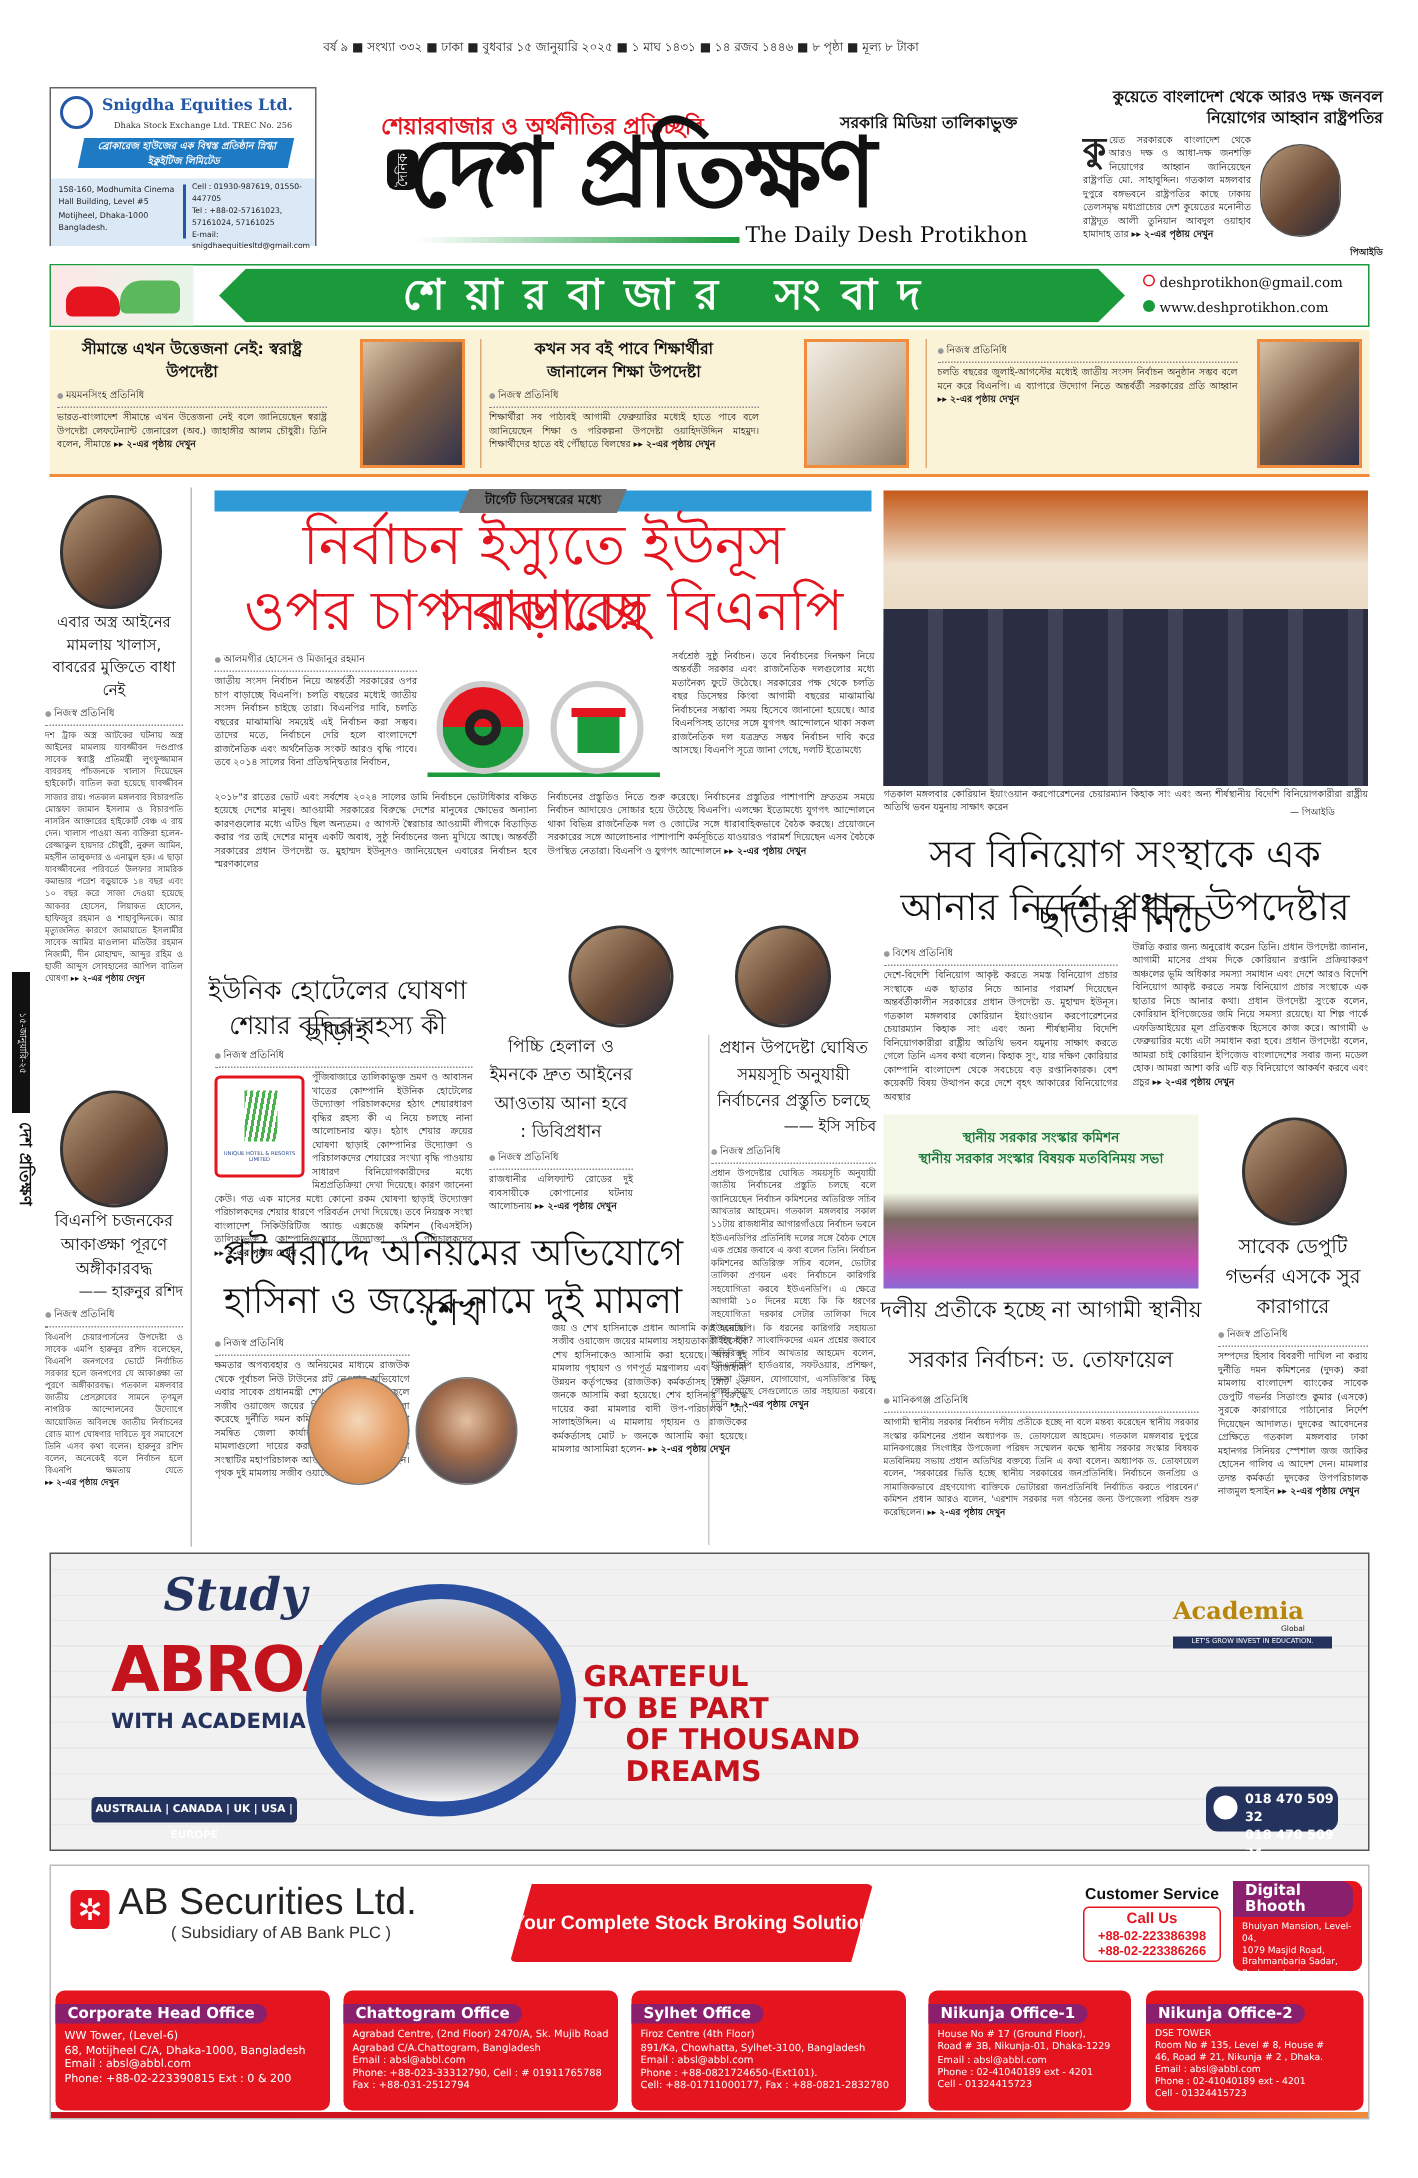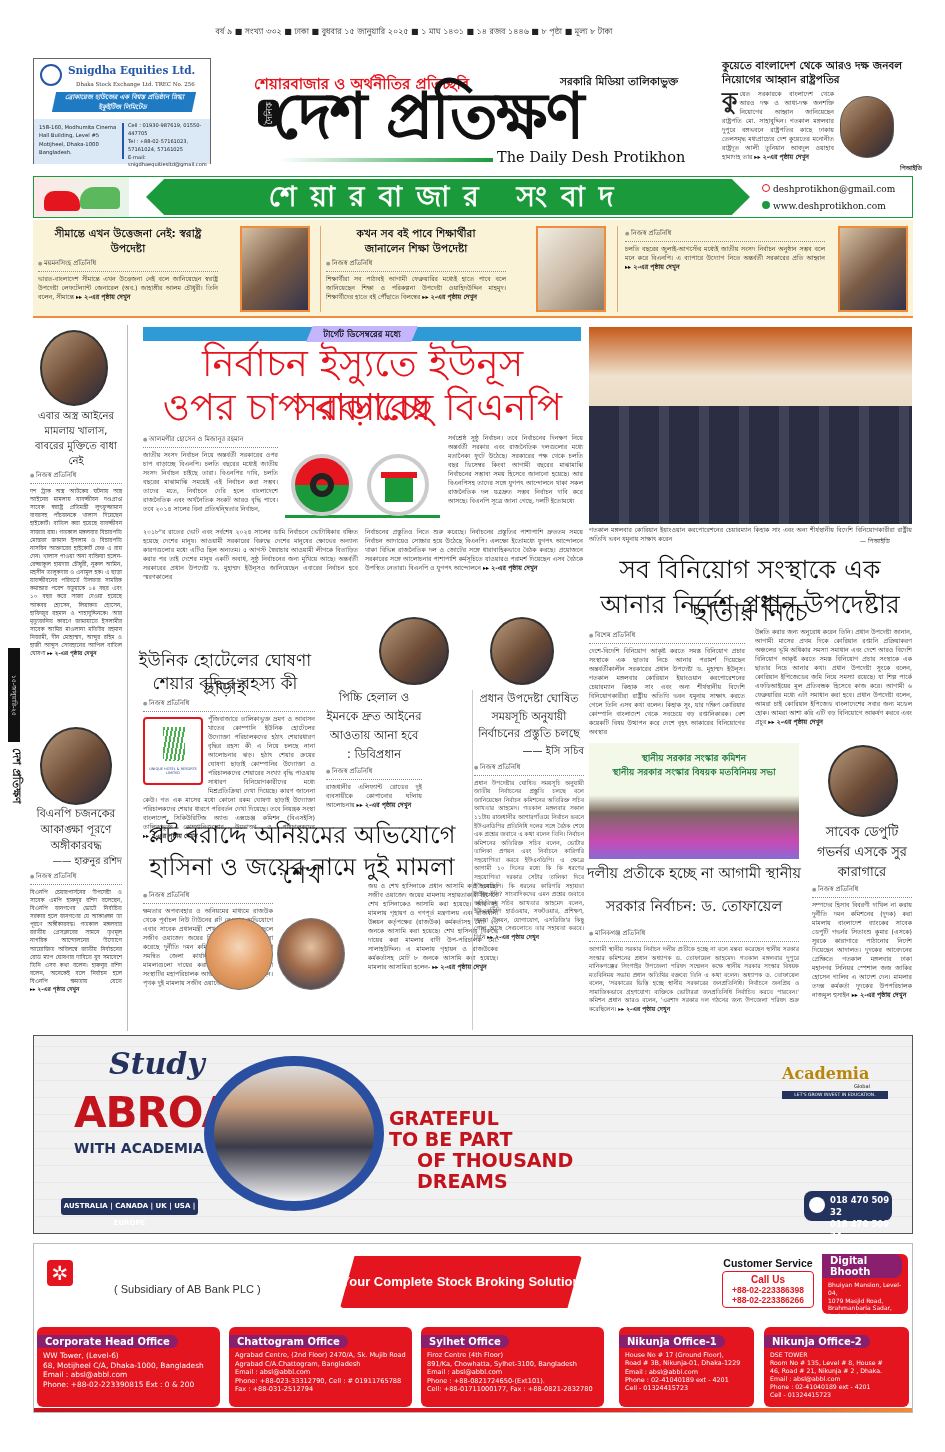--- a/index.html
+++ b/index.html
@@ -38,21 +38,21 @@
 </div>
 
 <div class="abs" style="left:254px;top:72px;font-size:15px;font-weight:bold;color:#e4151f">শেয়ারবাজার ও অর্থনীতির প্রতিচ্ছবি</div>
 <div class="abs" style="left:560px;top:74px;font-size:10.5px;font-weight:bold;color:#111">সরকারি মিডিয়া তালিকাভুক্ত</div>
 <div class="abs" style="left:258px;top:100px;font-size:9px;color:#fff;background:#111;padding:2px 3px;writing-mode:vertical-rl;transform:rotate(180deg);border-radius:6px">দৈনিক</div>
 <div class="abs" style="left:272px;top:84px;font-size:64px;font-weight:bold;color:#111;letter-spacing:-2px;line-height:1">দেশ প্রতিক্ষণ</div>
 <div class="abs" style="left:278px;top:158px;width:215px;height:4px;background:linear-gradient(90deg,#fff,#1a9a3a)"></div>
 <div class="abs" style="left:497px;top:149px;font-family:'DejaVu Serif',serif;font-size:14.5px;color:#111">The Daily Desh Protikhon</div>
 
 <div class="abs" style="left:722px;top:58px;width:200px;height:112px">
-  <div style="font-size:10.5px;font-weight:bold;text-align:left;line-height:1.35">কুয়েতে বাংলাদেশ থেকে আরও দক্ষ জনবল নিয়োগের আহ্বান রাষ্ট্রপতির</div>
+  <div style="font-size:10.5px;font-weight:bold;text-align:right;line-height:1.35">কুয়েতে বাংলাদেশ থেকে আরও দক্ষ জনবল নিয়োগের আহ্বান রাষ্ট্রপতির</div>
   <div style="display:flex;margin-top:4px">
     <div style="width:112px" class="small">
       <span style="float:left;font-size:22px;font-weight:bold;line-height:1;margin-right:2px">কু</span>
       <span>য়েত সরকারকে বাংলাদেশ থেকে আরও দক্ষ ও আধা-দক্ষ জনশক্তি নিয়োগের আহ্বান জানিয়েছেন রাষ্ট্রপতি মো. সাহাবুদ্দিন। গতকাল মঙ্গলবার দুপুরে বঙ্গভবনে রাষ্ট্রপতির কাছে ঢাকায় তেলসমৃদ্ধ মধ্যপ্রাচ্যের দেশ কুয়েতের মনোনীত রাষ্ট্রদূত আলী তুনিয়ান আবদুল ওয়াহাব হামাদাহ তার</span>
       <span class="more">২-এর পৃষ্ঠায় দেখুন</span>
     </div>
     <div class="photo" style="width:54px;height:62px;margin:6px 0 0 6px;border-radius:27px;border:1px solid #555"></div>
   </div>
   <div style="position:absolute;right:0;bottom:-4px;font-size:6px;font-weight:bold">পিআইডি</div>
 </div>
@@ -103,21 +103,21 @@
 <div class="abs photo" style="left:40px;top:727px;width:72px;height:78px"></div>
 <div class="abs" style="left:30px;top:806px;width:92px">
   <div class="hl" style="font-size:11px;line-height:1.45;font-weight:normal">বিএনপি চজনকের আকাঙ্ক্ষা পূরণে অঙ্গীকারবদ্ধ</div>
   <div style="text-align:right;font-size:9.5px">—— <span>হারুনুর রশিদ</span></div>
   <div class="byline">নিজস্ব প্রতিনিধি</div>
   <div class="small" style="font-size:5.6px"><span>বিএনপি চেয়ারপার্সনের উপদেষ্টা ও সাবেক এমপি হারুনুর রশিদ বলেছেন, বিএনপি জনগণের ভোটে নির্বাচিত সরকার হলে জনগণের যে আকাঙ্ক্ষা তা পূরণে অঙ্গীকারবদ্ধ। গতকাল মঙ্গলবার জাতীয় প্রেসক্লাবের সামনে তৃণমূল নাগরিক আন্দোলনের উদ্যোগে আয়োজিত অবিলম্বে জাতীয় নির্বাচনের রোড ম্যাপ ঘোষণার দাবিতে যুব সমাবেশে তিনি এসব কথা বলেন। হারুনুর রশিদ বলেন, অনেকেই বলে নির্বাচন হলে বিএনপি ক্ষমতায় যেতে</span> <span class="more">২-এর পৃষ্ঠায় দেখুন</span></div>
 </div>
 <div class="abs" style="left:127px;top:325px;width:1px;height:706px;background:#bbb"></div>
 
 <div class="abs" style="left:143px;top:327px;width:438px;height:14px;background:#2f9bd6"></div>
-<div class="abs" style="left:306px;top:326px;width:112px;height:16px;background:#c4b5fd;font-size:8.5px;font-weight:bold;text-align:center;line-height:16px;clip-path:polygon(6% 0,100% 0,94% 100%,0 100%)">টার্গেট ডিসেম্বরের মধ্যে</div>
+<div class="abs" style="left:306px;top:326px;width:112px;height:16px;background:#737373;font-size:8.5px;font-weight:bold;text-align:center;line-height:16px;clip-path:polygon(6% 0,100% 0,94% 100%,0 100%)">টার্গেট ডিসেম্বরের মধ্যে</div>
 <div class="abs hl" style="left:140px;top:342px;width:445px;font-size:37px;color:#e4151f;font-weight:normal;line-height:1.2">নির্বাচন ইস্যুতে ইউনূস সরকারের</div>
 <div class="abs hl" style="left:140px;top:386px;width:445px;font-size:37px;color:#e4151f;font-weight:normal;line-height:1.2">ওপর চাপ বাড়াচ্ছে বিএনপি</div>
 
 <div class="abs" style="left:143px;top:432px;width:440px;height:196px">
   <div class="byline" style="width:135px">আলমগীর হোসেন ও মিজানুর রহমান</div>
   <div class="small" style="width:135px">জাতীয় সংসদ নির্বাচন নিয়ে অন্তর্বর্তী সরকারের ওপর চাপ বাড়াচ্ছে বিএনপি। চলতি বছরের মধ্যেই জাতীয় সংসদ নির্বাচন চাইছে তারা। বিএনপির দাবি, চলতি বছরের মাঝামাঝি সময়েই এই নির্বাচন করা সম্ভব। তাদের মতে, নির্বাচনে দেরি হলে বাংলাদেশে রাজনৈতিক এবং অর্থনৈতিক সংকট আরও বৃদ্ধি পাবে। তবে ২০১৪ সালের বিনা প্রতিদ্বন্দ্বিতার নির্বাচন,</div>
   <div class="small" style="position:absolute;left:0;top:96px;width:215px">২০১৮"র রাতের ভোট এবং সর্বশেষ ২০২৪ সালের ডামি নির্বাচনে ভোটাধিকার বঞ্চিত হয়েছে দেশের মানুষ। আওয়ামী সরকারের বিরুদ্ধে দেশের মানুষের ক্ষোভের অন্যান্য কারণগুলোর মধ্যে এটিও ছিল অন্যতম। ৫ আগস্ট স্বৈরাচার আওয়ামী লীগকে বিতাড়িত করার পর তাই দেশের মানুষ একটি অবাধ, সুষ্ঠু নির্বাচনের জন্য মুখিয়ে আছে। অন্তর্বর্তী সরকারের প্রধান উপদেষ্টা ড. মুহাম্মদ ইউনূসও জানিয়েছেন এবারের নির্বাচন হবে স্মরণকালের</div>
   <div class="small" style="position:absolute;left:305px;top:2px;width:135px">সর্বশ্রেষ্ঠ সুষ্ঠু নির্বাচন। তবে নির্বাচনের দিনক্ষণ নিয়ে অন্তর্বর্তী সরকার এবং রাজনৈতিক দলগুলোর মধ্যে মতানৈক্য ফুটে উঠেছে। সরকারের পক্ষ থেকে চলতি বছর ডিসেম্বর কিংবা আগামী বছরের মাঝামাঝি নির্বাচনের সম্ভাব্য সময় হিসেবে জানানো হয়েছে। আর বিএনপিসহ তাদের সঙ্গে যুগপৎ আন্দোলনে থাকা সকল রাজনৈতিক দল যত্রদ্রুত সম্ভব নির্বাচন দাবি করে আসছে। বিএনপি সূত্রে জানা গেছে, দলটি ইতোমধ্যে</div>
   <div class="small" style="position:absolute;left:222px;top:96px;width:218px"><span>নির্বাচনের প্রস্তুতিও নিতে শুরু করেছে। নির্বাচনের প্রস্তুতির পাশাপাশি দ্রুততম সময়ে নির্বাচন আদায়েও সোচ্চার হয়ে উঠেছে বিএনপি। এলক্ষ্যে ইতোমধ্যে যুগপৎ আন্দোলনে থাকা বিভিন্ন রাজনৈতিক দল ও জোটের সঙ্গে ধারাবাহিকভাবে বৈঠক করছে। প্রয়োজনে সরকারের সঙ্গে আলোচনার পাশাপাশি কর্মসূচিতে যাওয়ারও পরামর্শ দিয়েছেন এসব বৈঠকে উপস্থিত নেতারা। বিএনপি ও যুগপৎ আন্দোলনে</span> <span class="more">২-এর পৃষ্ঠায় দেখুন</span></div>
   <div style="position:absolute;left:142px;top:18px;width:155px;height:68px;border-bottom:3px solid #1a9a3a">
@@ -223,20 +223,21 @@
   <div style="position:absolute;left:748px;top:55px;width:106px;height:8px;background:#24325e;color:#fff;font-size:4.5px;text-align:center;line-height:8px">LET'S GROW INVEST IN EDUCATION.</div>
   <div style="position:absolute;left:770px;top:155px;width:88px;height:30px;background:#24325e;border-radius:8px;color:#fff;font-size:8.5px;font-weight:bold;line-height:12px;padding:3px 0 0 26px">
     <div style="position:absolute;left:5px;top:6px;width:16px;height:16px;border-radius:50%;background:#fff"></div>
     <div>018 470 509 32</div>
     <div>018 470 509 34</div>
   </div>
 </div>
 
 <div class="abs" style="left:33px;top:1243px;width:880px;height:170px;border:1px solid #bbb;background:#fff">
   <div style="position:absolute;left:13px;top:16px;width:26px;height:26px;background:#e4151f;border-radius:4px;color:#fff;font-size:20px;text-align:center;line-height:26px">✲</div>
+  <div style="position:absolute;left:45px;top:10px;font-family:'Liberation Sans',sans-serif;font-size:25px;color:#222">AB Securities Ltd.</div>
   <div style="position:absolute;left:80px;top:39px;font-family:'Liberation Sans',sans-serif;font-size:11px;color:#333">( Subsidiary of AB Bank PLC )</div>
   <div style="position:absolute;left:306px;top:12px;width:242px;height:52px;background:#e4151f;color:#fff;font-family:'Liberation Sans',sans-serif;font-weight:bold;font-size:13px;line-height:52px;text-align:center;clip-path:polygon(6% 0,100% 0,94% 100%,0 100%);border-radius:4px">Your Complete Stock Broking Solution</div>
   <div style="position:absolute;left:688px;top:13px;width:92px;text-align:center;font-family:'Liberation Sans',sans-serif">
     <div style="font-size:10.5px;font-weight:bold">Customer Service</div>
     <div style="border:1px solid #e4151f;border-radius:4px;margin-top:2px;padding:2px 0;color:#e4151f;font-weight:bold">
       <div style="font-size:10px">Call Us</div>
       <div style="font-size:8.5px">+88-02-223386398</div>
       <div style="font-size:8.5px">+88-02-223386266</div>
     </div>
   </div>

